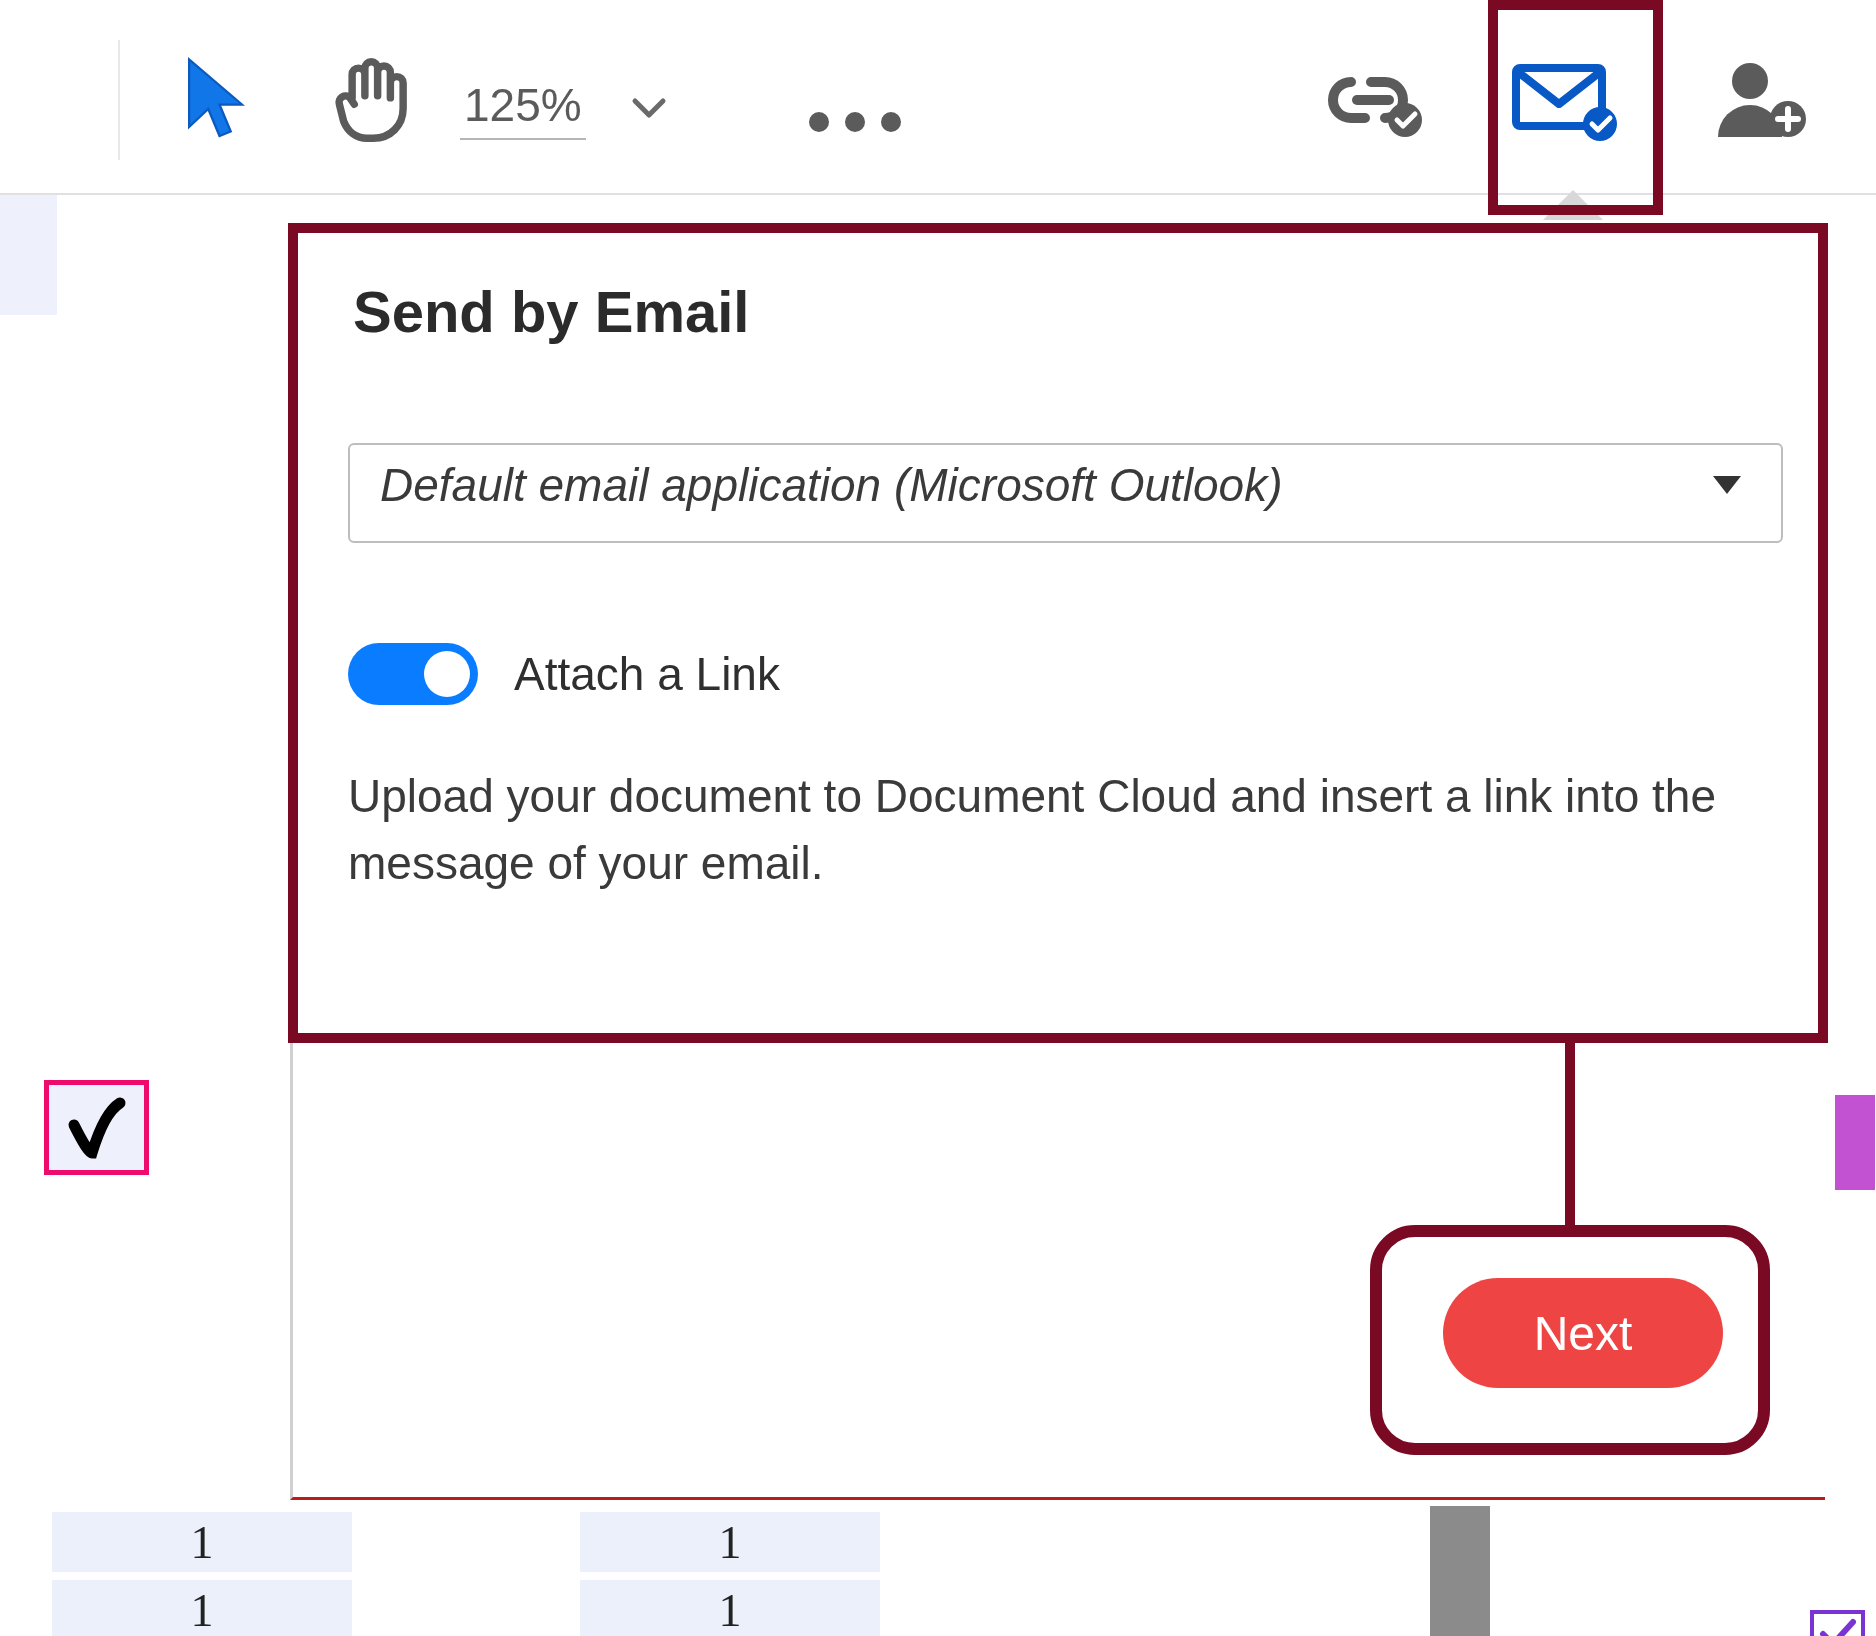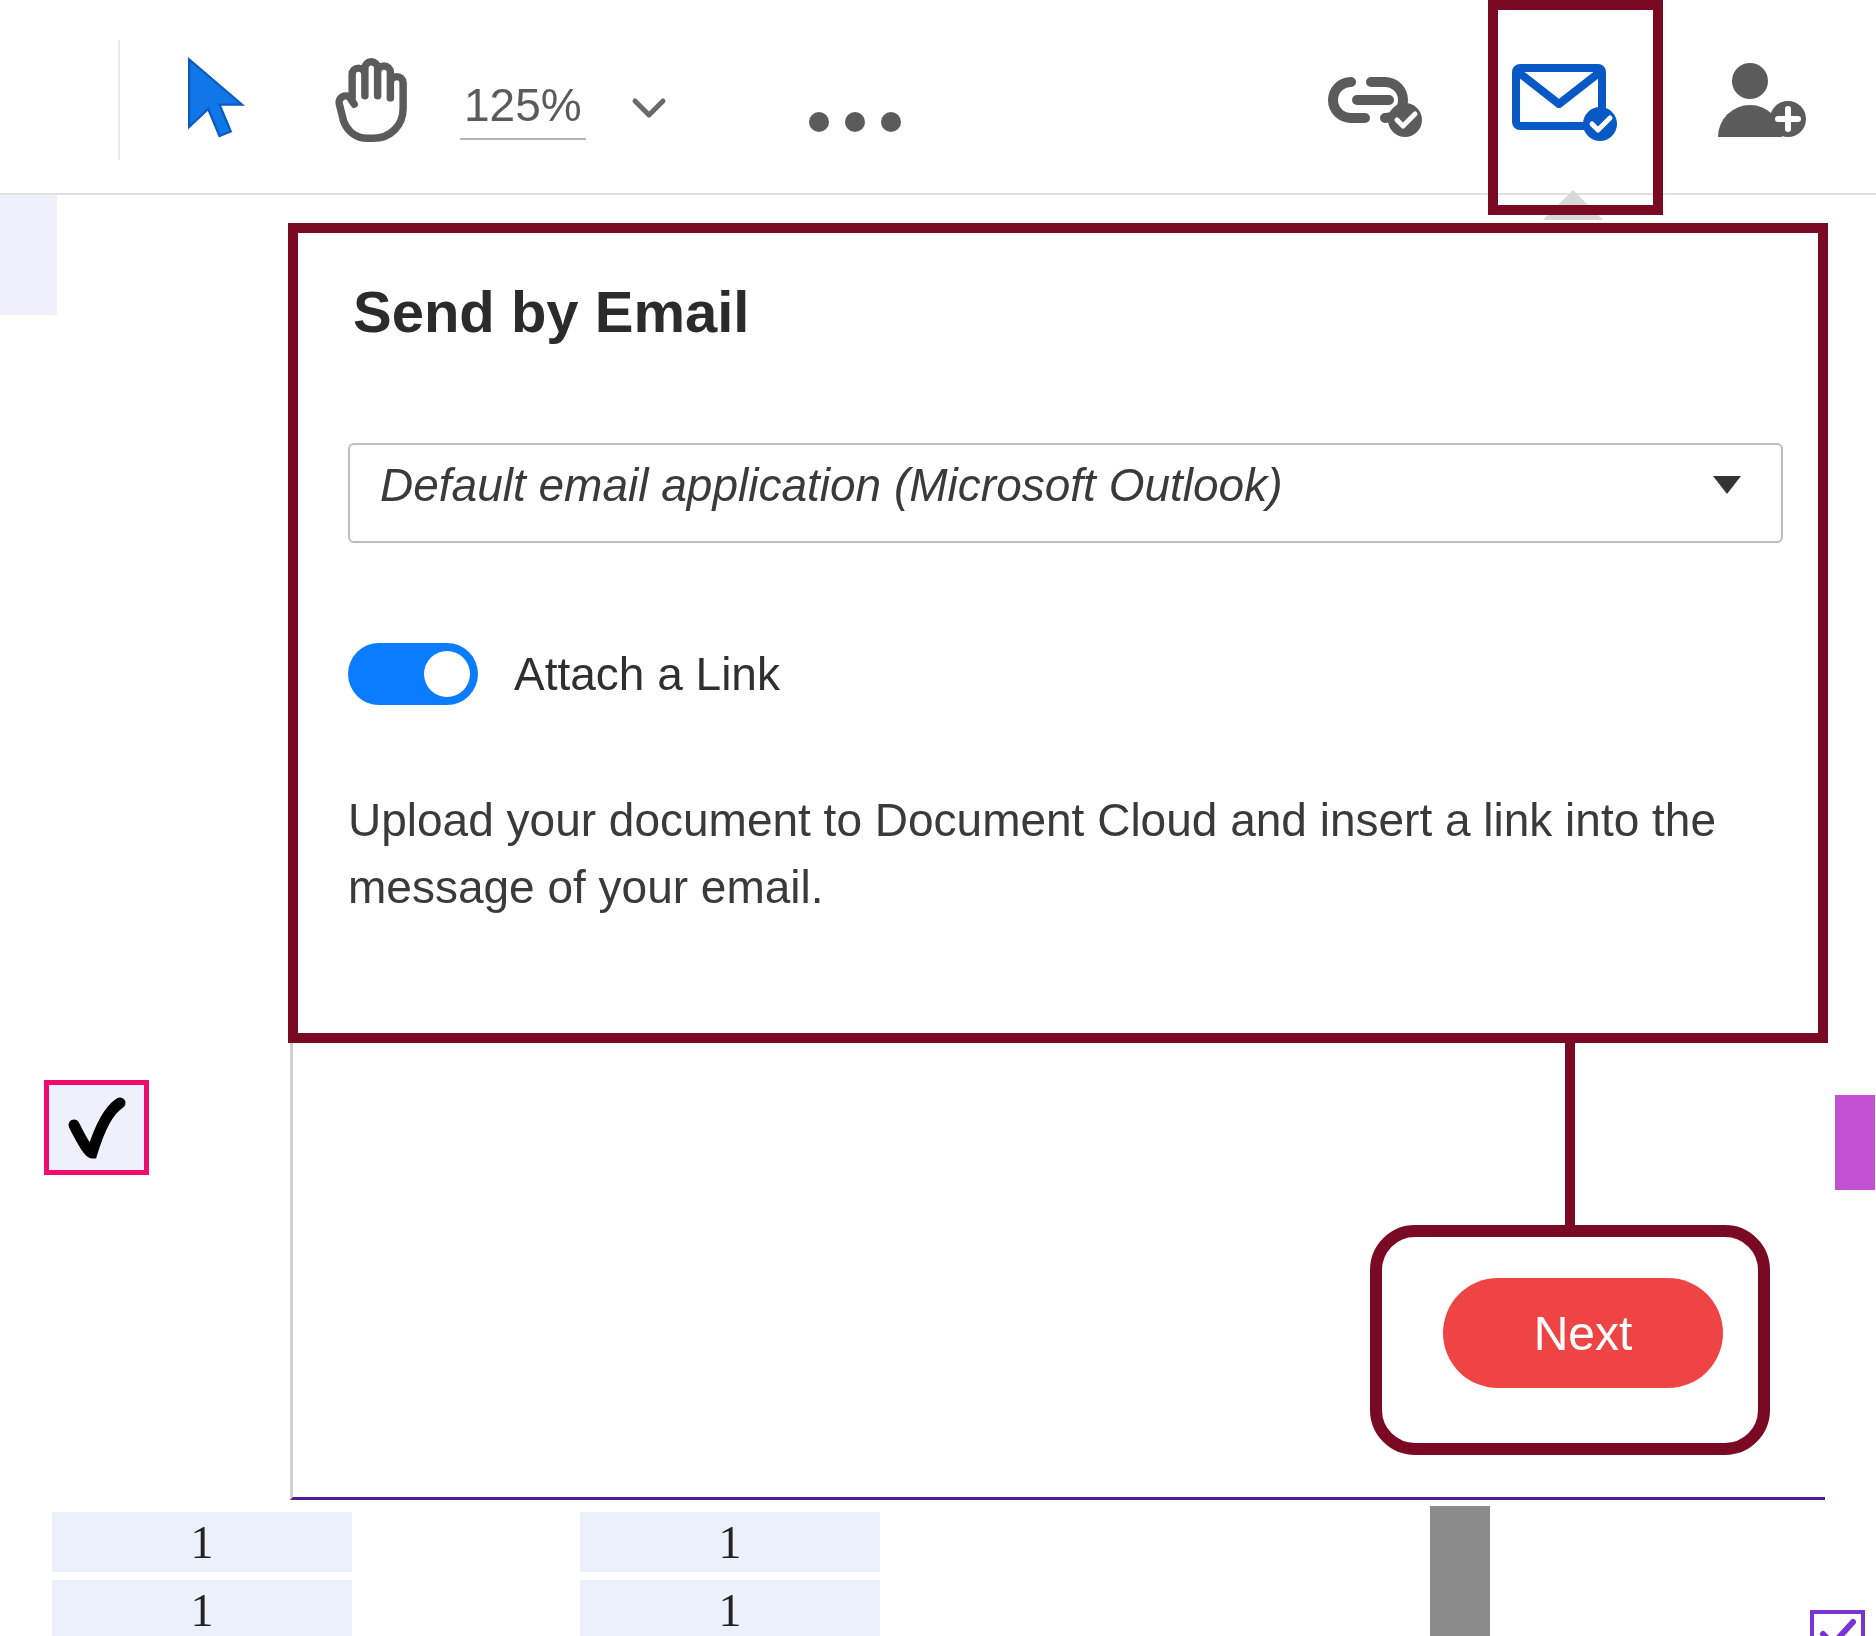--- a/index.html
+++ b/index.html
@@ -125,21 +125,21 @@
   }
 
   
   .panel {
     position: absolute;
     left: 290px; top: 223px;
     width: 1535px;
     height: 1277px;
     background: #ffffff;
     border-left: 3px solid #d0d0d0;
-    border-bottom: 3px solid #4c1d95;
+    border-bottom: 3px solid #b91c1c;
     z-index: 3;
   }
   .panel-highlight {
     position: absolute;
     left: 288px; top: 223px;
     width: 1540px;
     height: 820px;
     border: 10px solid #7a0a23;
     pointer-events: none;
     z-index: 4;
@@ -198,21 +198,20 @@
   }
   .toggle-label { font-size: 46px; color: #2f2f2f; }
 
   .desc {
     position: absolute;
     left: 55px; top: 540px;
     width: 1420px;
     font-size: 46px;
     line-height: 1.45;
     color: #3a3a3a;
-    margin-top: 24px;
   }
 
   .next-btn {
     position: absolute;
     left: 1150px; top: 1055px;
     width: 280px; height: 110px;
     background: #ef4444;
     color: #ffffff;
     border: none;
     border-radius: 55px;

